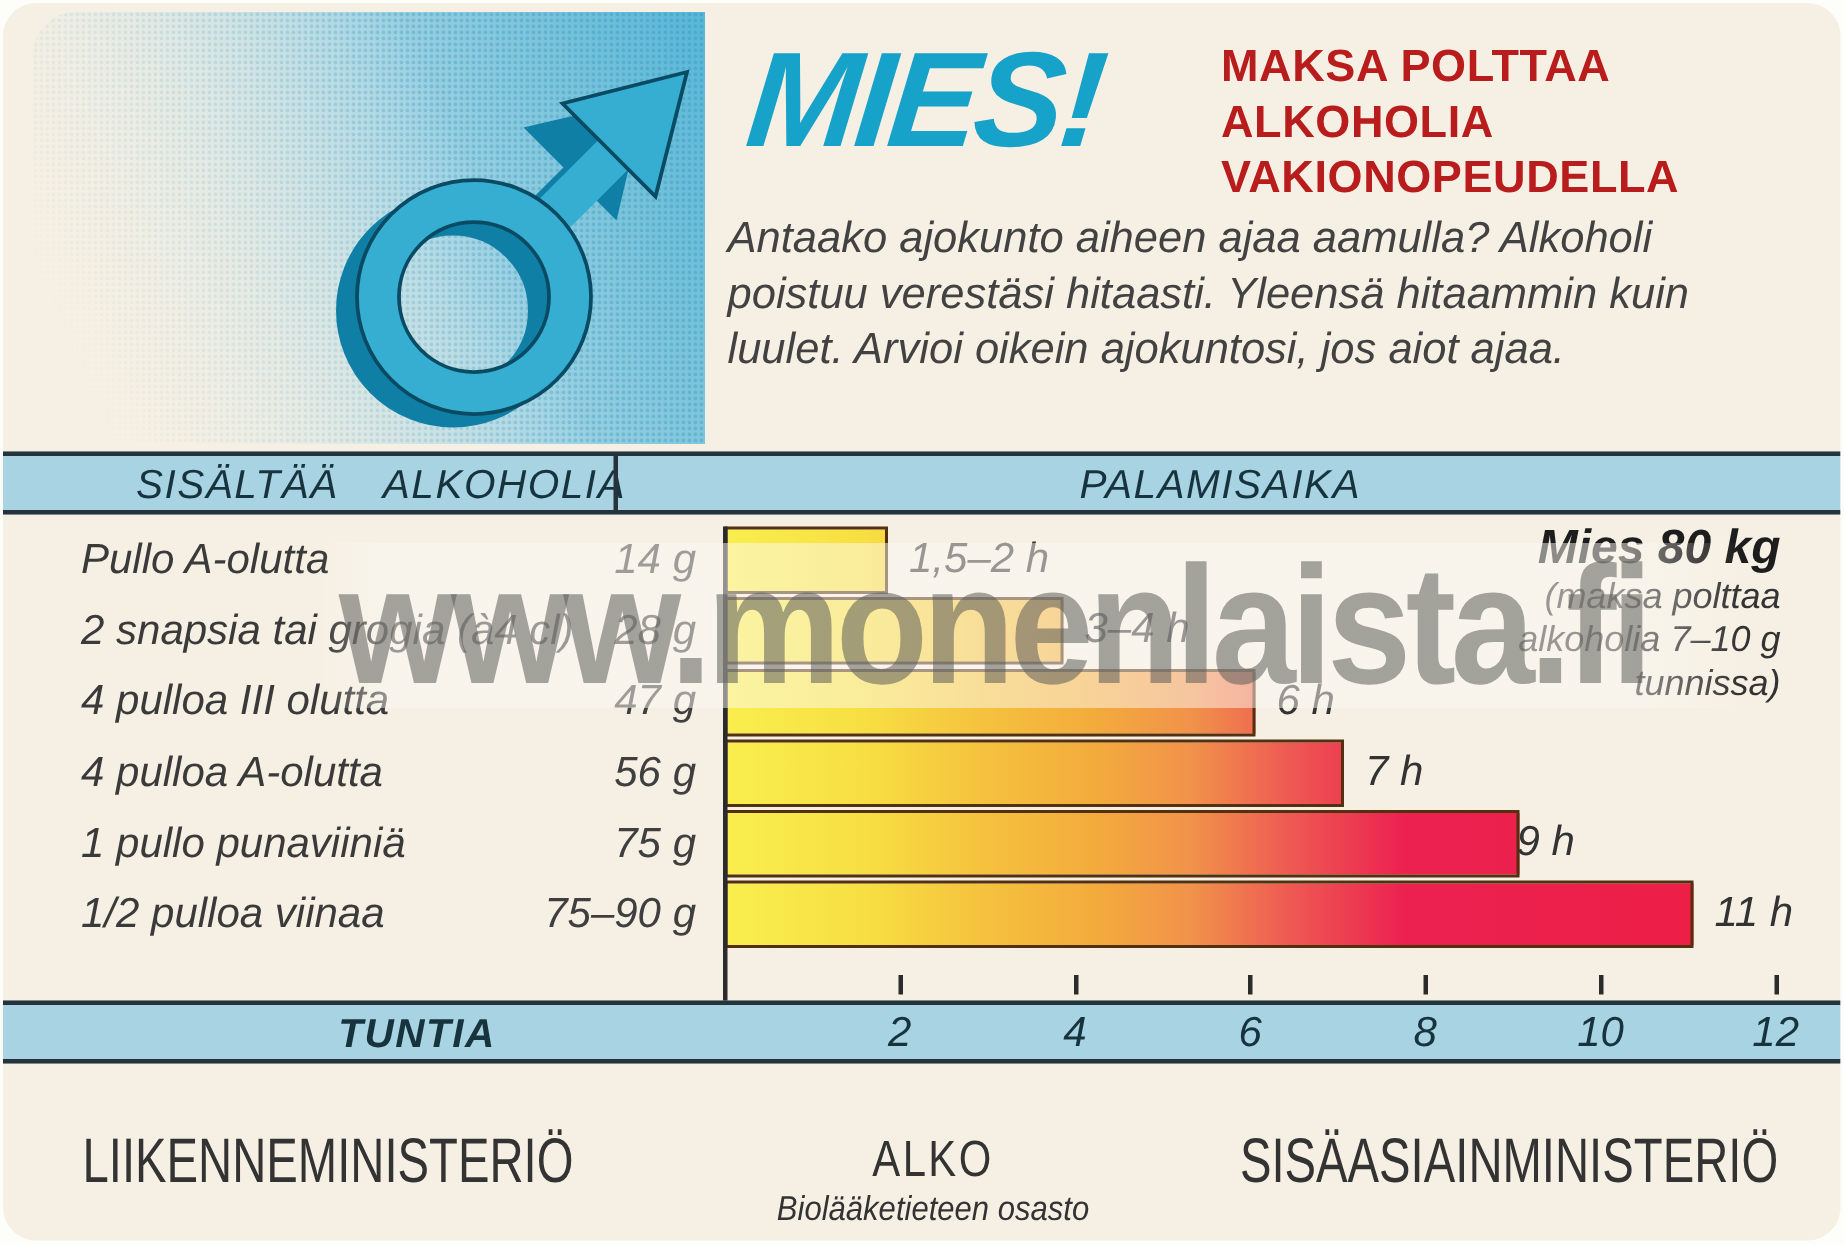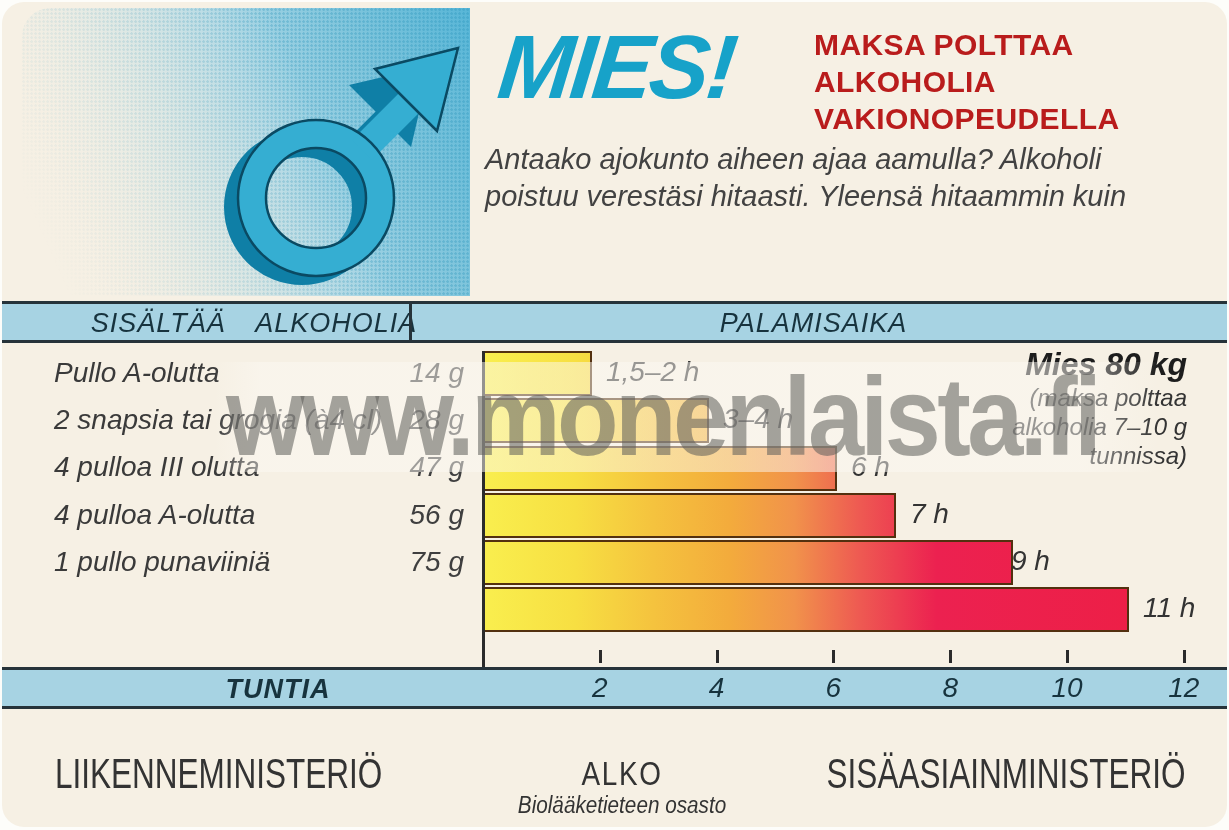--- a/index.html
+++ b/index.html
@@ -103,20 +103,21 @@
   </svg>
   <div class="title-mies">MIES!</div>
   <div class="headline">
     <div>MAKSA POLTTAA</div>
     <div>ALKOHOLIA</div>
     <div>VAKIONOPEUDELLA</div>
   </div>
   <div class="bodytext">
     <div>Antaako ajokunto aiheen ajaa aamulla? Alkoholi</div>
     <div>poistuu verestäsi hitaasti. Yleensä hitaammin kuin</div>
+    <div>luulet. Arvioi oikein ajokuntosi, jos aiot ajaa.</div>
   </div>
 
   <div class="band band-top">
     <span class="hdr-left">SISÄLTÄÄ ALKOHOLIA</span>
     <div class="band-div"></div>
     <span class="hdr-right">PALAMISAIKA</span>
   </div>
 
   <div class="rows" id="rows">
         <div class="row">
@@ -131,20 +132,24 @@
           <span>4 pulloa III olutta</span>
           <span class="grams">47 g</span>
         </div>
         <div class="row">
           <span>4 pulloa A-olutta</span>
           <span class="grams">56 g</span>
         </div>
         <div class="row">
           <span>1 pullo punaviiniä</span>
           <span class="grams">75 g</span>
+        </div>
+        <div class="row">
+          <span>1/2 pulloa viinaa</span>
+          <span class="grams">75–90 g</span>
         </div>
       </div>
 
   <div class="bars" id="bars">
         <div class="bar-row">
           <div class="bar" style="width: 105px;"></div>
           <span class="bar-label" style="left: 123px;">1,5–2 h</span>
         </div>
         <div class="bar-row">
           <div class="bar" style="width: 222px;"></div>

